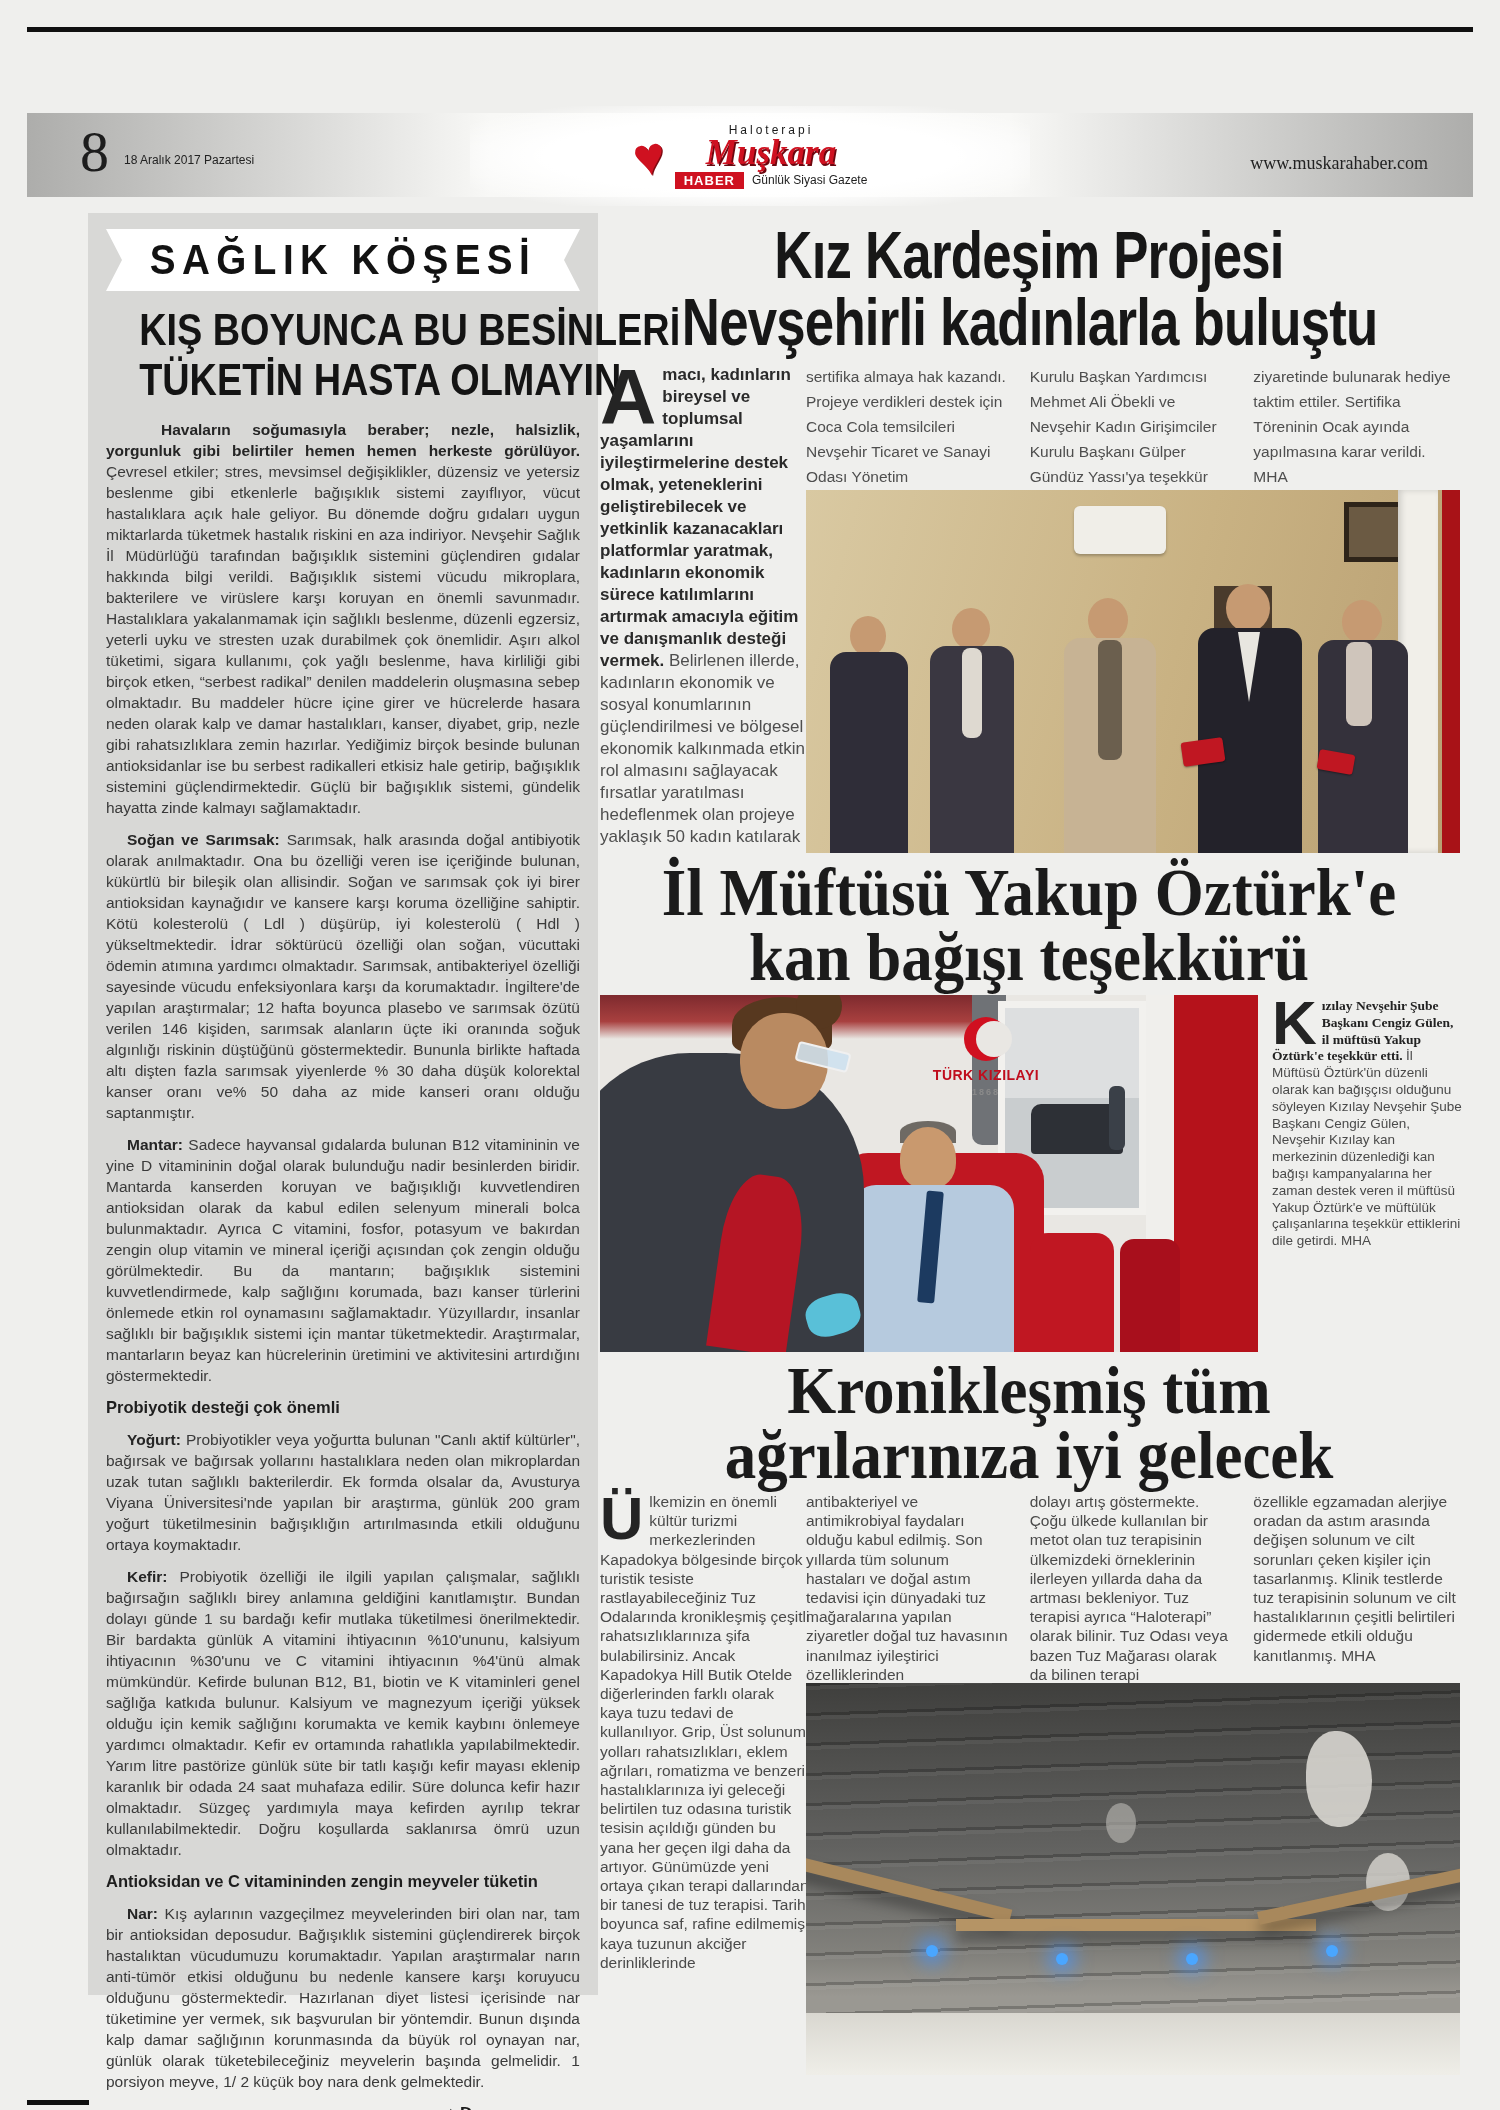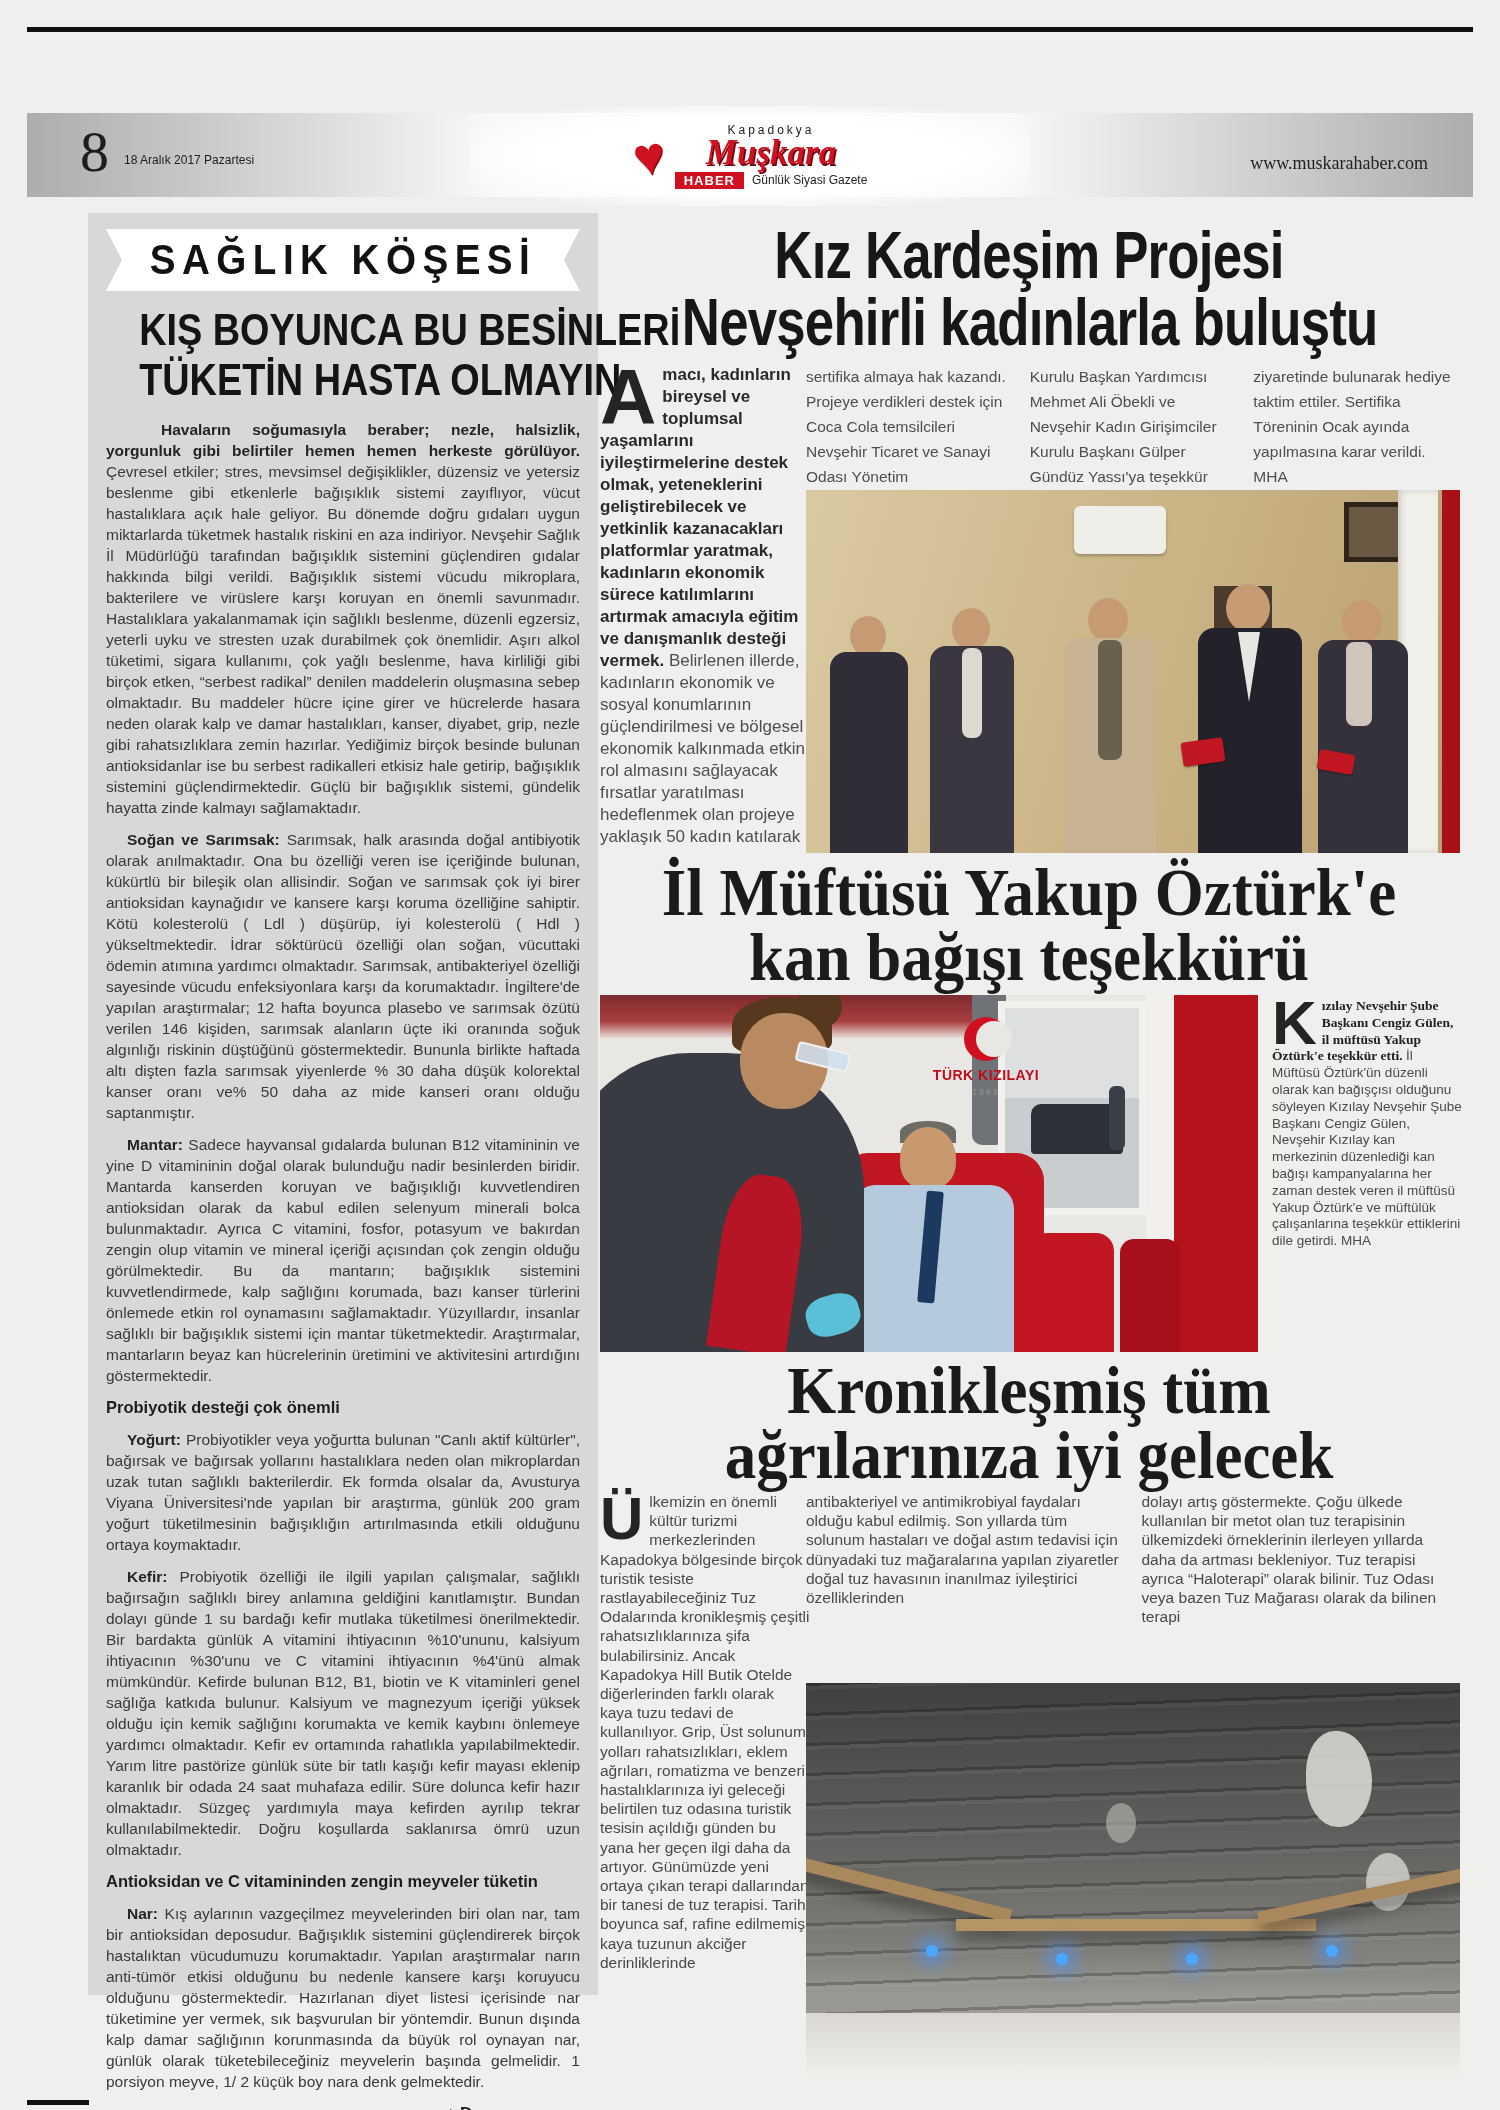--- a/index.html
+++ b/index.html
@@ -141,21 +141,21 @@
   <div class="corner-mark"></div>
 
   <div class="header-band"></div>
   <div class="page-number">8</div>
   <div class="page-date">18 Aralık 2017 Pazartesi</div>
   <div class="page-site">www.muskarahaber.com</div>
 
   <div class="masthead">
     <div class="mast-icon">♥</div>
     <div class="mast-block">
-      <div class="mast-region">Kapadokya</div>
+      <div class="mast-region">Haloterapi</div>
       <div class="mast-name">Muşkara</div>
       <div class="mast-sub">
         <span class="mast-label">HABER</span>
         <span class="mast-tagline">Günlük Siyasi Gazete</span>
       </div>
     </div>
   </div>
 
   <div class="saglik-box">
     <div class="kicker-ribbon">
@@ -274,20 +274,21 @@
     <span class="line">ağrılarınıza iyi gelecek</span>
   </div>
 
   <div class="kronik-col1">
     <span class="dropcap-u">Ü</span><span>lkemizin en önemli kültür turizmi merkezlerinden Kapadokya bölgesinde birçok turistik tesiste rastlayabileceğiniz Tuz Odalarında kronikleşmiş çeşitli rahatsızlıklarınıza şifa bulabilirsiniz. Ancak Kapadokya Hill Butik Otelde diğerlerinden farklı olarak kaya tuzu tedavi de kullanılıyor. Grip, Üst solunum yolları rahatsızlıkları, eklem ağrıları, romatizma ve benzeri hastalıklarınıza iyi geleceği belirtilen tuz odasına turistik tesisin açıldığı günden bu yana her geçen ilgi daha da artıyor. Günümüzde yeni ortaya çıkan terapi dallarından bir tanesi de tuz terapisi. Tarih boyunca saf, rafine edilmemiş kaya tuzunun akciğer derinliklerinde</span>
   </div>
 
   <div class="kronik-cols">
     <div class="col">antibakteriyel ve antimikrobiyal faydaları olduğu kabul edilmiş. Son yıllarda tüm solunum hastaları ve doğal astım tedavisi için dünyadaki tuz mağaralarına yapılan ziyaretler doğal tuz havasının inanılmaz iyileştirici özelliklerinden</div>
     <div class="col">dolayı artış göstermekte. Çoğu ülkede kullanılan bir metot olan tuz terapisinin ülkemizdeki örneklerinin ilerleyen yıllarda daha da artması bekleniyor. Tuz terapisi ayrıca “Haloterapi” olarak bilinir. Tuz Odası veya bazen Tuz Mağarası olarak da bilinen terapi</div>
+    <div class="col">özellikle egzamadan alerjiye oradan da astım arasında değişen solunum ve cilt sorunları çeken kişiler için tasarlanmış. Klinik testlerde tuz terapisinin solunum ve cilt hastalıklarının çeşitli belirtileri gidermede etkili olduğu kanıtlanmış. MHA</div>
   </div>
 
   <div class="photo photo-salt">
     <div class="salt-strata"></div>
     <div class="salt-patch1"></div>
     <div class="salt-patch2"></div>
     <div class="salt-patch3"></div>
     <div class="salt-floor"></div>
     <div class="salt-bench-left"></div>
     <div class="salt-bench-back"></div>

